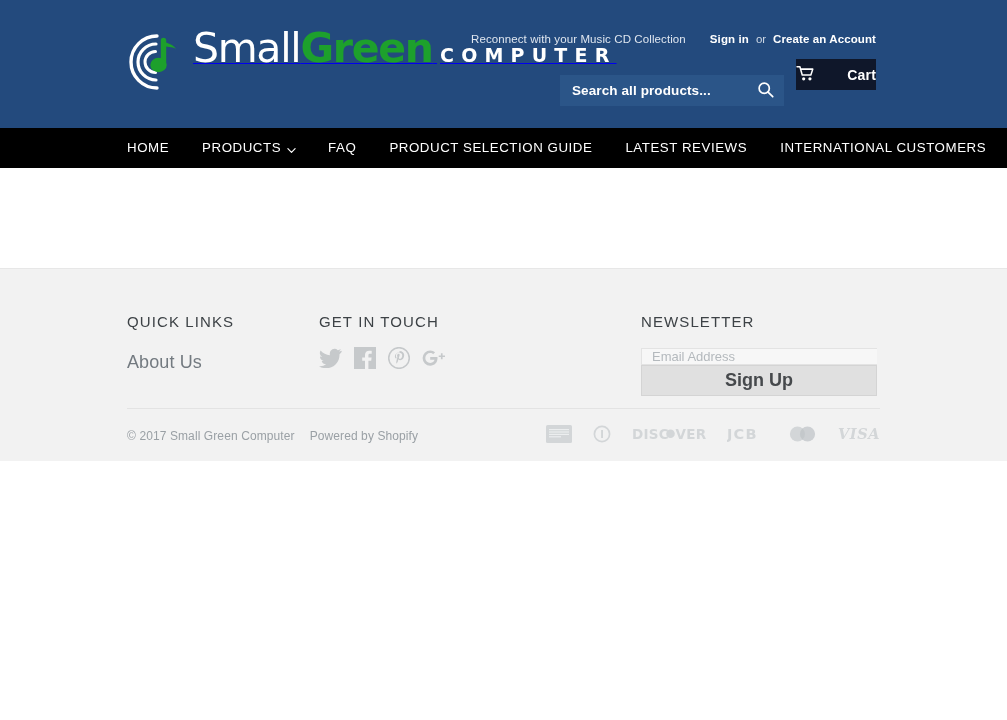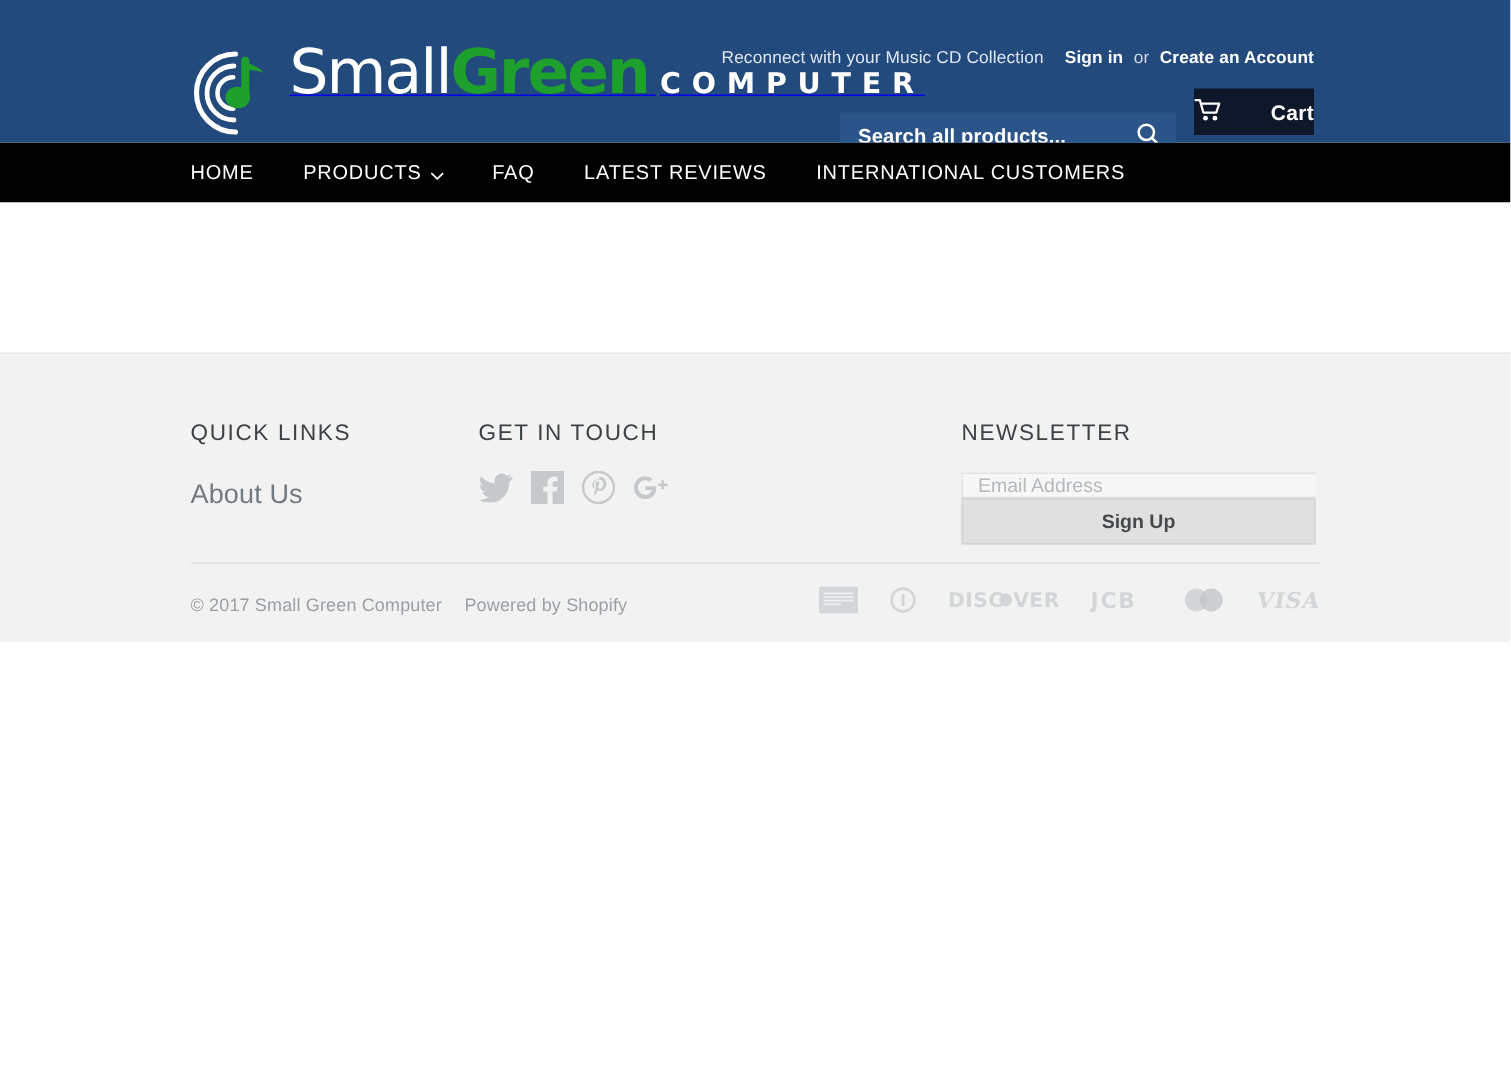--- a/index.html
+++ b/index.html
@@ -10,21 +10,21 @@
     width: 1007px;
     height: 720px;
     background: #ffffff;
     font-family: "Liberation Sans", sans-serif;
     overflow: hidden;
   }
 
   
   .site-header {
     background: #234a7d;
-    height: 95px;
+    height: 128px;
     position: relative;
     overflow: hidden;
   }
   .header-inner {
     width: 1007px;
     height: 127px;
     position: relative;
     margin: 0 auto;
   }
 
@@ -75,21 +75,21 @@
   .util-row {
     position: absolute;
     right: 131px;
     top: 33px;
     display: flex;
     align-items: center;
     font-size: 11.5px;
     color: #ffffff;
     white-space: nowrap;
   }
-  .util-tagline { color: #dfe6ef; margin-right: 14px; letter-spacing: 0.1px; }
+  .util-tagline { color: #dfe6ef; margin-right: 24px; letter-spacing: 0.1px; }
   .util-link {
     color: #ffffff;
     font-weight: 700;
     text-decoration: none;
     letter-spacing: 0.1px;
   }
   .util-or { margin: 0 7px; color: #cfd9e6; font-weight: 400; }
 
   
   .search-row {
@@ -243,21 +243,21 @@
     outline: none;
     font-family: "Liberation Sans", sans-serif;
   }
   .news-input::placeholder { color: #b4b9bd; opacity: 1; }
   .news-btn {
     height: 31px;
     padding: 0 14px;
     background: #e0e0e0;
     border: 1px solid #d4d4d4;
     color: #46494c;
-    font-size: 13px;
+    font-size: 18px;
     font-weight: 700;
     cursor: pointer;
     font-family: "Liberation Sans", sans-serif;
     white-space: nowrap;
   }
 
   .footer-bottom {
     position: absolute;
     left: 127px;
     right: 127px;
@@ -346,20 +346,23 @@
     <a class="nav-item" href="#">
       <span>PRODUCTS</span>
       <span class="chev">
         <svg width="9" height="9" viewBox="0 0 10 10" aria-hidden="true">
           <path d="M1 3 L5 7 L9 3" fill="none" stroke="#ffffff" stroke-width="1.3" stroke-linecap="round" stroke-linejoin="round"></path>
         </svg>
       </span>
     </a>
     <a class="nav-item" href="#">
       <span>FAQ</span>
+    </a>
+    <a class="nav-item" href="#">
+      <span>PRODUCT SELECTION GUIDE</span>
     </a>
     <a class="nav-item" href="#">
       <span>LATEST REVIEWS</span>
     </a>
     <a class="nav-item" href="#">
       <span>INTERNATIONAL CUSTOMERS</span>
     </a>
 
   </div>
 </nav>

